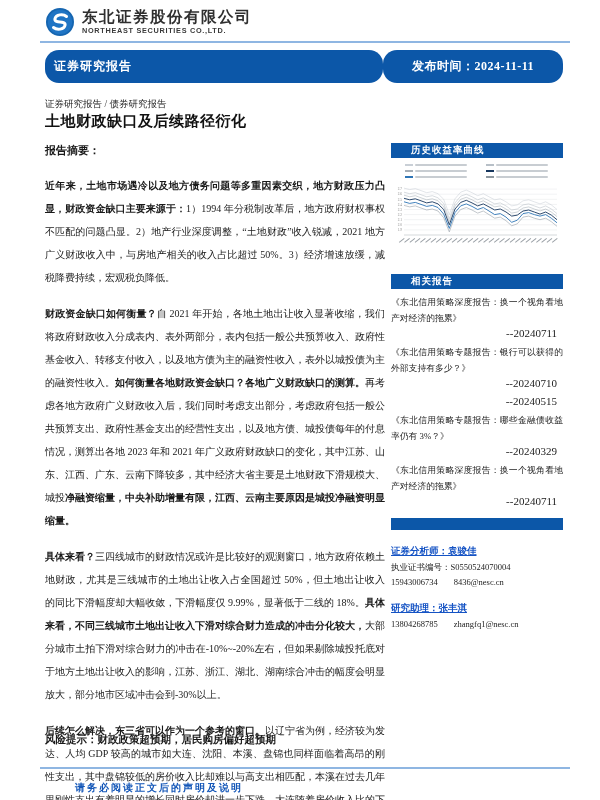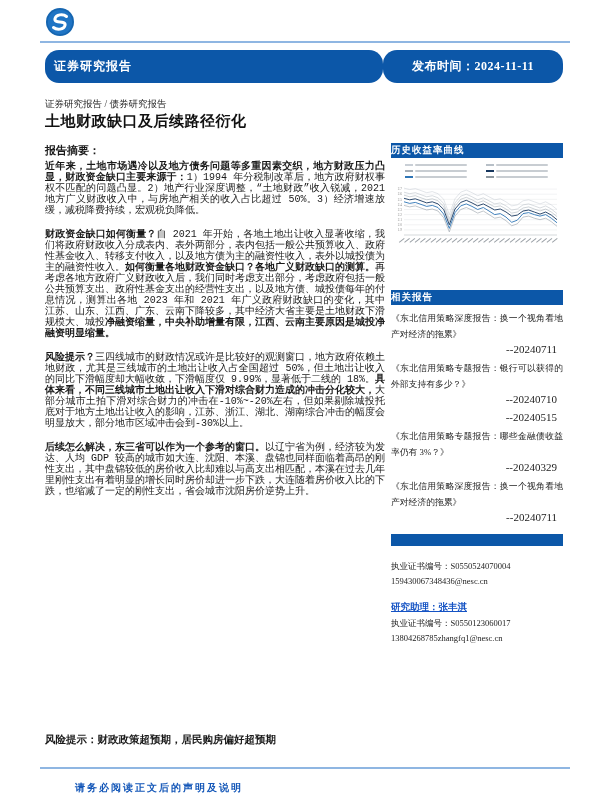--- a/index.html
+++ b/index.html
@@ -19,76 +19,80 @@
           font-size:12px;font-weight:bold;display:flex;align-items:center;}
   .banner-left{width:340px;padding-left:9px;letter-spacing:1px;}
   .banner-right{width:186px;justify-content:center;letter-spacing:0.5px;}
   .breadcrumb{position:absolute;top:98px;left:45px;font-size:9.5px;color:#222;}
   .report-title-main{position:absolute;top:112px;left:45px;font-size:15px;font-weight:bold;
                      letter-spacing:0.5px;color:#111;}
   
   .content{position:absolute;top:143px;left:45px;right:37px;display:flex;gap:6px;}
   .main-col{width:340px;}
   .side-col{width:172px;}
-  .summary-heading{font-size:11px;font-weight:bold;margin-bottom:3px;}
-  .para{font-size:10px;line-height:11px;text-align:justify;margin:0 0 13px 0;font-family:Liberation Mono, monospace;}
+  .summary-heading{font-size:11px;font-weight:bold;margin-bottom:16px;}
+  .para{font-size:10px;line-height:23px;text-align:justify;margin:0 0 13px 0;}
   .para b{font-weight:bold;}
   .risk-line{position:absolute;top:733px;left:45px;font-size:10.5px;font-weight:bold;}
   
   .side-header{background:#0c57a8;color:#fff;height:15px;font-size:9.5px;font-weight:bold;
-               letter-spacing:1px;display:flex;align-items:center;padding-left:0;}
+               letter-spacing:1px;display:flex;align-items:center;padding-left:20px;}
   .chart-box{margin-top:5px;}
   .lg-grid{display:grid;grid-template-columns:1fr 1fr;column-gap:6px;row-gap:2px;
            margin:2px 2px 1px 14px;}
   .lg-item{display:flex;align-items:center;gap:2px;height:4px;}
   .lg-swatch{display:inline-block;width:8px;height:1.5px;}
   .lg-text{display:inline-block;width:52px;height:2.5px;background:#c8cdd2;border-radius:1px;}
-  .related{margin-top:28px;}
+  .related{margin-top:12px;}
   .report-list{margin-top:5px;}
   .report-item{margin-bottom:3px;}
   .report-item .rtitle{font-size:8.8px;line-height:16px;color:#222;text-align:justify;}
   .report-item .rdate{font-size:11px;text-align:right;padding-right:6px;line-height:15px;color:#222;}
   .side-divider{height:12px;background:#0c57a8;margin-top:9px;}
   .person-block{margin-top:15px;}
   .person-label{color:#1553c4;font-size:9.5px;font-weight:bold;text-decoration:underline;
                 margin-bottom:4px;}
   .person-cert{font-size:8.5px;margin-bottom:3px;color:#222;}
-  .person-contact{display:flex;font-size:8.5px;color:#222;}
+  .person-contact{display:flex;gap:16px;font-size:8.5px;color:#222;}
   
   .footer-rule{position:absolute;top:767px;left:40px;right:30px;height:1.5px;background:#8fb6e2;}
   .footer-text{position:absolute;top:772px;left:75px;font-size:10px;font-weight:bold;
                color:#1457b8;letter-spacing:2px;margin-top:9px;}
 </style>
 </head>
 <body>
 
 <div class="logo-row">
   <svg class="logo-circle" viewBox="0 0 30 30">
     <circle cx="15" cy="15" r="14" fill="#1565b0"></circle>
     <circle cx="15" cy="15" r="12.2" fill="#1f74c4"></circle>
     <path d="M21.5,9.5 C18,6.5 11,7.5 10,11.5 C9.3,14.5 13,15 15,15 C17,15 20.7,15.5 20,18.5 C19,22.5 12,23.5 8.5,20.5" fill="none" stroke="#ffffff" stroke-width="3" stroke-linecap="round"></path>
   </svg>
+  <div class="company-names">
+    <span class="company-cn">东北证券股份有限公司</span>
+    <span class="company-en">NORTHEAST SECURITIES CO.,LTD.</span>
+  </div>
 </div>
 <div class="header-rule"></div>
 
 <div class="banner-row">
   <div class="banner banner-left">证券研究报告</div>
   <div class="banner banner-right">发布时间：2024-11-11</div>
 </div>
 
 <div class="breadcrumb">证券研究报告 / 债券研究报告</div>
 <div class="report-title-main">土地财政缺口及后续路径衍化</div>
 
 <div class="content">
 
   <div class="main-col">
     <div class="summary-heading">报告摘要：</div>
     <p class="para"><b>近年来，土地市场遇冷以及地方债务问题等多重因素交织，地方财政压力凸显，财政资金缺口主要来源于：</b><span>1）1994 年分税制改革后，地方政府财权事权不匹配的问题凸显。2）地产行业深度调整，“土地财政”收入锐减，2021 地方广义财政收入中，与房地产相关的收入占比超过 50%。3）经济增速放缓，减税降费持续，宏观税负降低。</span></p>
     <p class="para"><b>财政资金缺口如何衡量？</b><span>自 2021 年开始，各地土地出让收入显著收缩，我们将政府财政收入分成表内、表外两部分，表内包括一般公共预算收入、政府性基金收入、转移支付收入，以及地方债为主的融资性收入，表外以城投债为主的融资性收入。</span><b>如何衡量各地财政资金缺口？各地广义财政缺口的测算。</b><span>再考虑各地方政府广义财政收入后，我们同时考虑支出部分，考虑政府包括一般公共预算支出、政府性基金支出的经营性支出，以及地方债、城投债每年的付息情况，测算出各地 2023 年和 2021 年广义政府财政缺口的变化，其中江苏、山东、江西、广东、云南下降较多，其中经济大省主要是土地财政下滑规模大、城投</span><b>净融资缩量，中央补助增量有限，江西、云南主要原因是城投净融资明显缩量。</b></p>
-    <p class="para"><b>风险提示？</b><span>三四线城市的财政情况或许是比较好的观测窗口，地方政府依赖土地财政，尤其是三线城市的土地出让收入占全国超过 50%，但土地出让收入的同比下滑幅度却大幅收敛，下滑幅度仅 9.99%，显著低于二线的 18%。</span><b>具体来看，不同三线城市土地出让收入下滑对综合财力造成的冲击分化较大，</b><span>大部分城市土拍下滑对综合财力的冲击在-10%~-20%左右，但如果剔除城投托底对于地方土地出让收入的影响，江苏、浙江、湖北、湖南综合冲击的幅度会明显放大，部分地市区域冲击会到-30%以上。</span></p>
+    <p class="para"><b>具体来看？</b><span>三四线城市的财政情况或许是比较好的观测窗口，地方政府依赖土地财政，尤其是三线城市的土地出让收入占全国超过 50%，但土地出让收入的同比下滑幅度却大幅收敛，下滑幅度仅 9.99%，显著低于二线的 18%。</span><b>具体来看，不同三线城市土地出让收入下滑对综合财力造成的冲击分化较大，</b><span>大部分城市土拍下滑对综合财力的冲击在-10%~-20%左右，但如果剔除城投托底对于地方土地出让收入的影响，江苏、浙江、湖北、湖南综合冲击的幅度会明显放大，部分地市区域冲击会到-30%以上。</span></p>
     <p class="para"><b>后续怎么解决，东三省可以作为一个参考的窗口。</b><span>以辽宁省为例，经济较为发达、人均 GDP 较高的城市如大连、沈阳、本溪、盘锦也同样面临着高昂的刚性支出，其中盘锦较低的房价收入比却难以与高支出相匹配，本溪在过去几年里刚性支出有着明显的增长同时房价却进一步下跌，大连随着房价收入比的下跌，也缩减了一定的刚性支出，省会城市沈阳房价逆势上升。</span></p>
   </div>
 
   <div class="side-col">
     <div class="side-header">历史收益率曲线</div>
 
     <div class="chart-box">
       <div class="lg-grid" id="chart-legend">
           <div class="lg-item">
             <span class="lg-swatch" style="background: rgb(201, 207, 214);"></span>
@@ -195,30 +199,30 @@
           <div class="report-item">
             <div class="rtitle">《东北信用策略深度报告：换一个视角看地产对经济的拖累》</div>
             <div class="rdate">--20240711</div>
           </div>
         </div>
     </div>
 
     <div class="side-divider"></div>
 
     <div class="person-block">
+      <div class="person-label">证券分析师：袁骏佳</div>
       <div class="person-cert">执业证书编号：S0550524070004</div>
       <div class="person-contact">
         <span>15943006734</span>
         <span>8436@nesc.cn</span>
       </div>
     </div>
 
     <div class="person-block">
       <div class="person-label">研究助理：张丰淇</div>
-      <div class="person-cert">执业证书编号：S0550123060017</div>
       <div class="person-contact">
         <span>13804268785</span>
         <span>zhangfq1@nesc.cn</span>
       </div>
     </div>
   </div>
 </div>
 
 <div class="risk-line">风险提示：财政政策超预期，居民购房偏好超预期</div>
 

